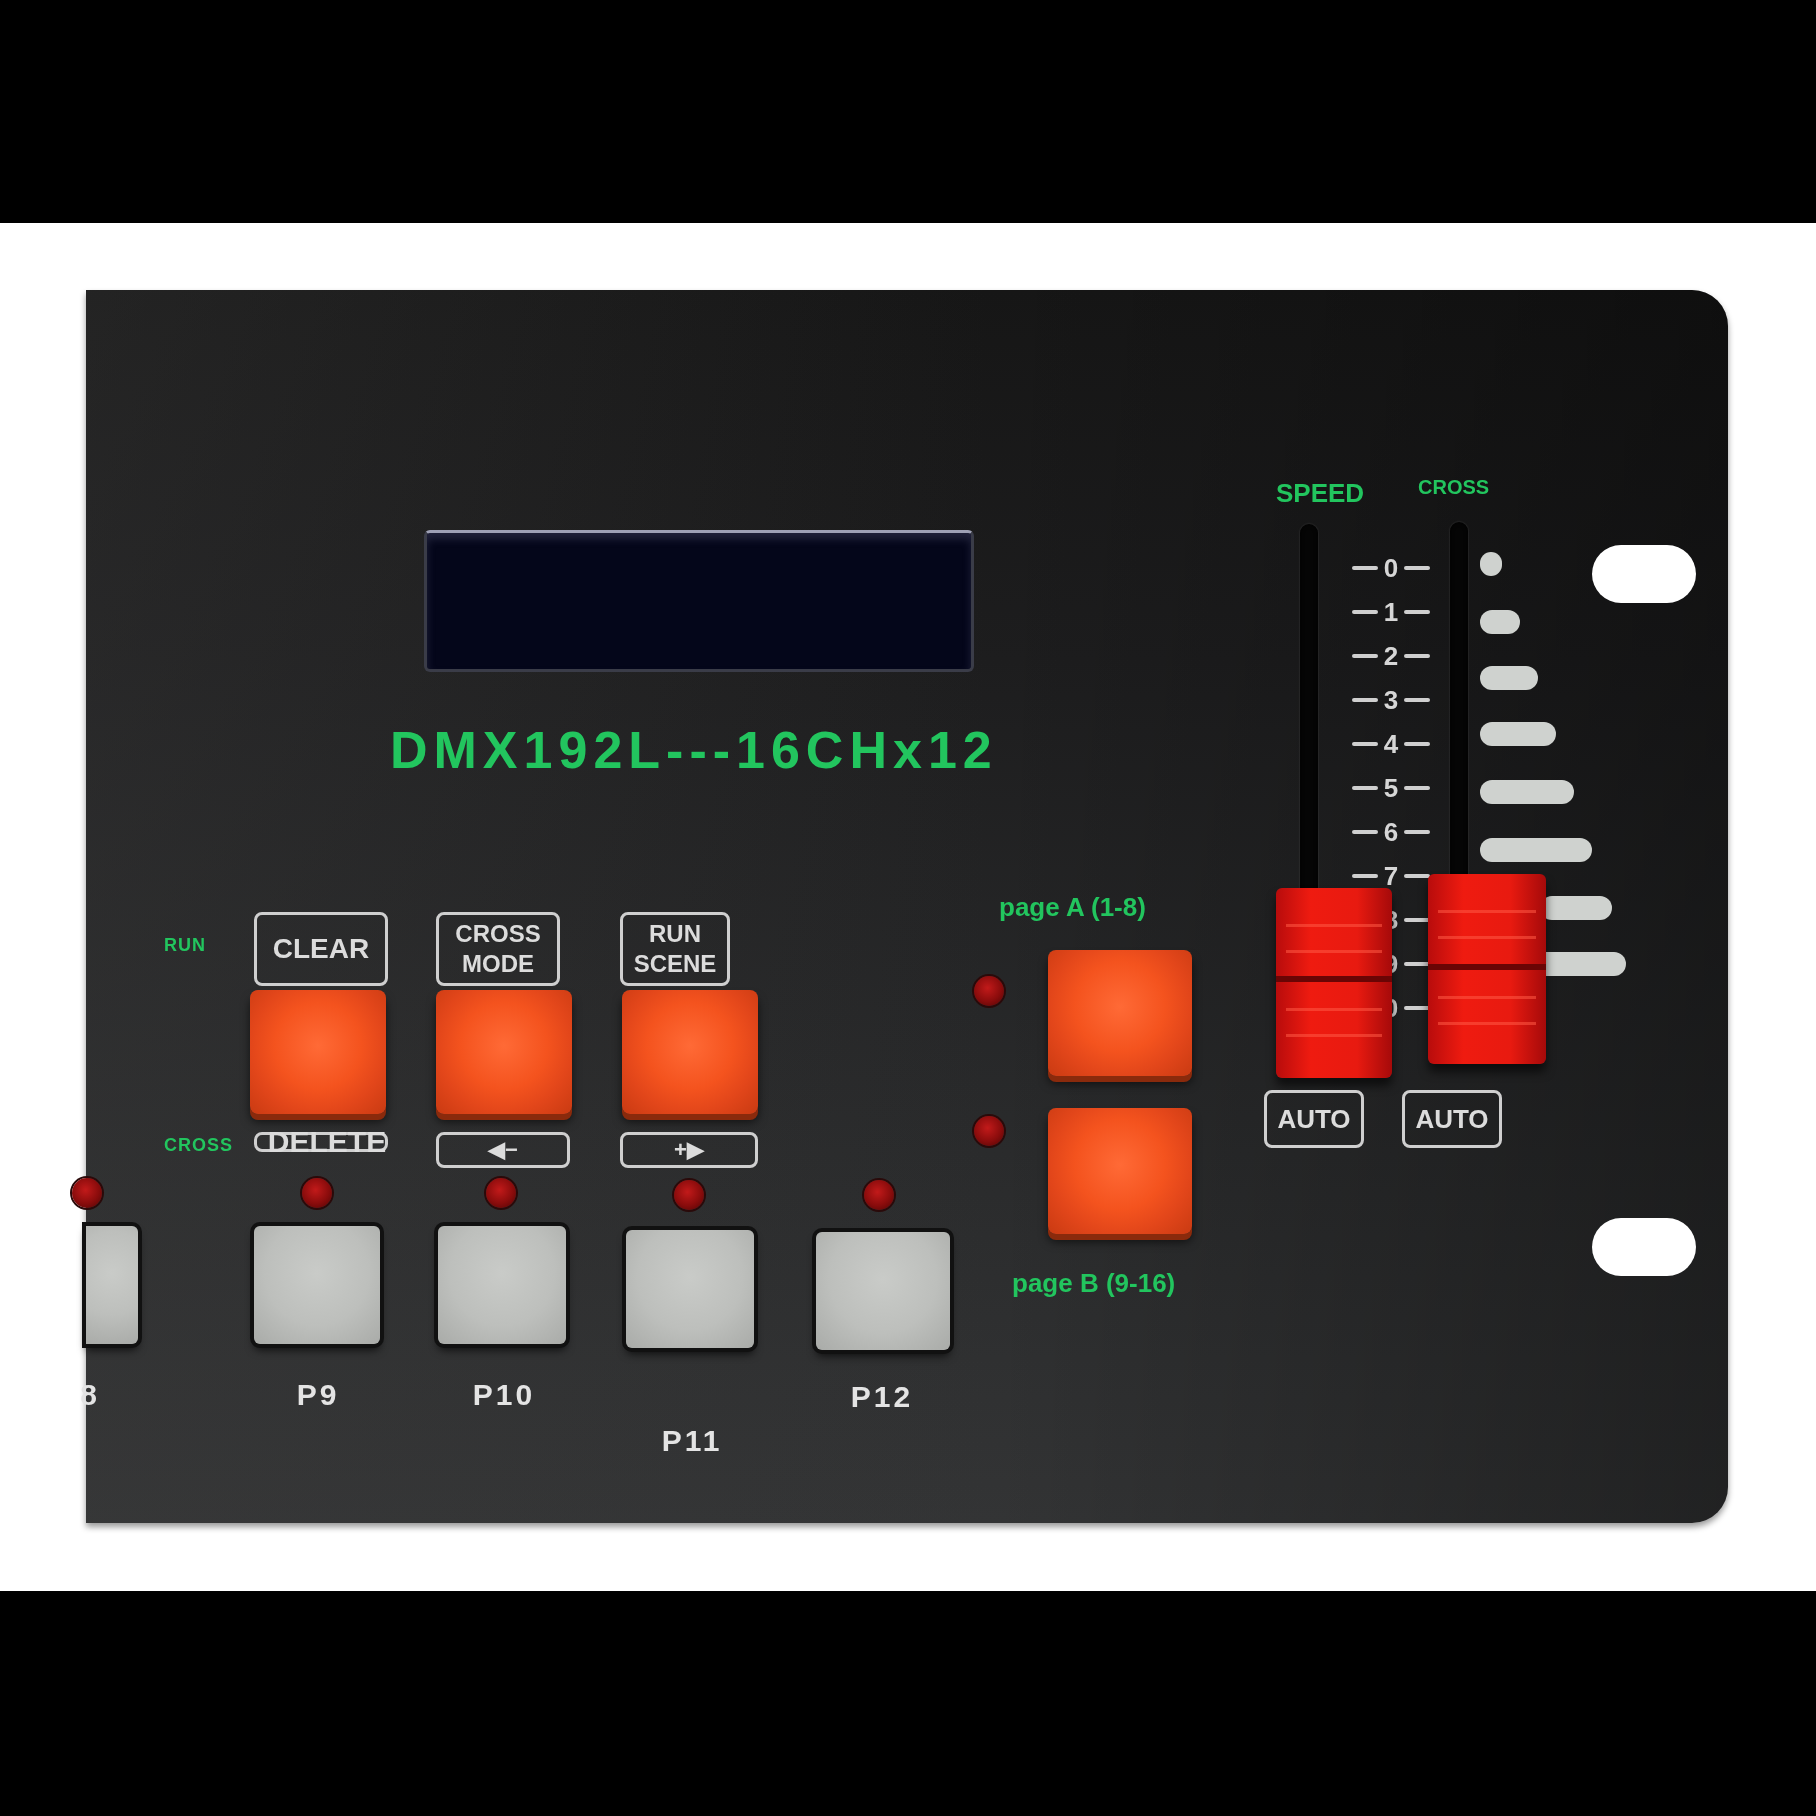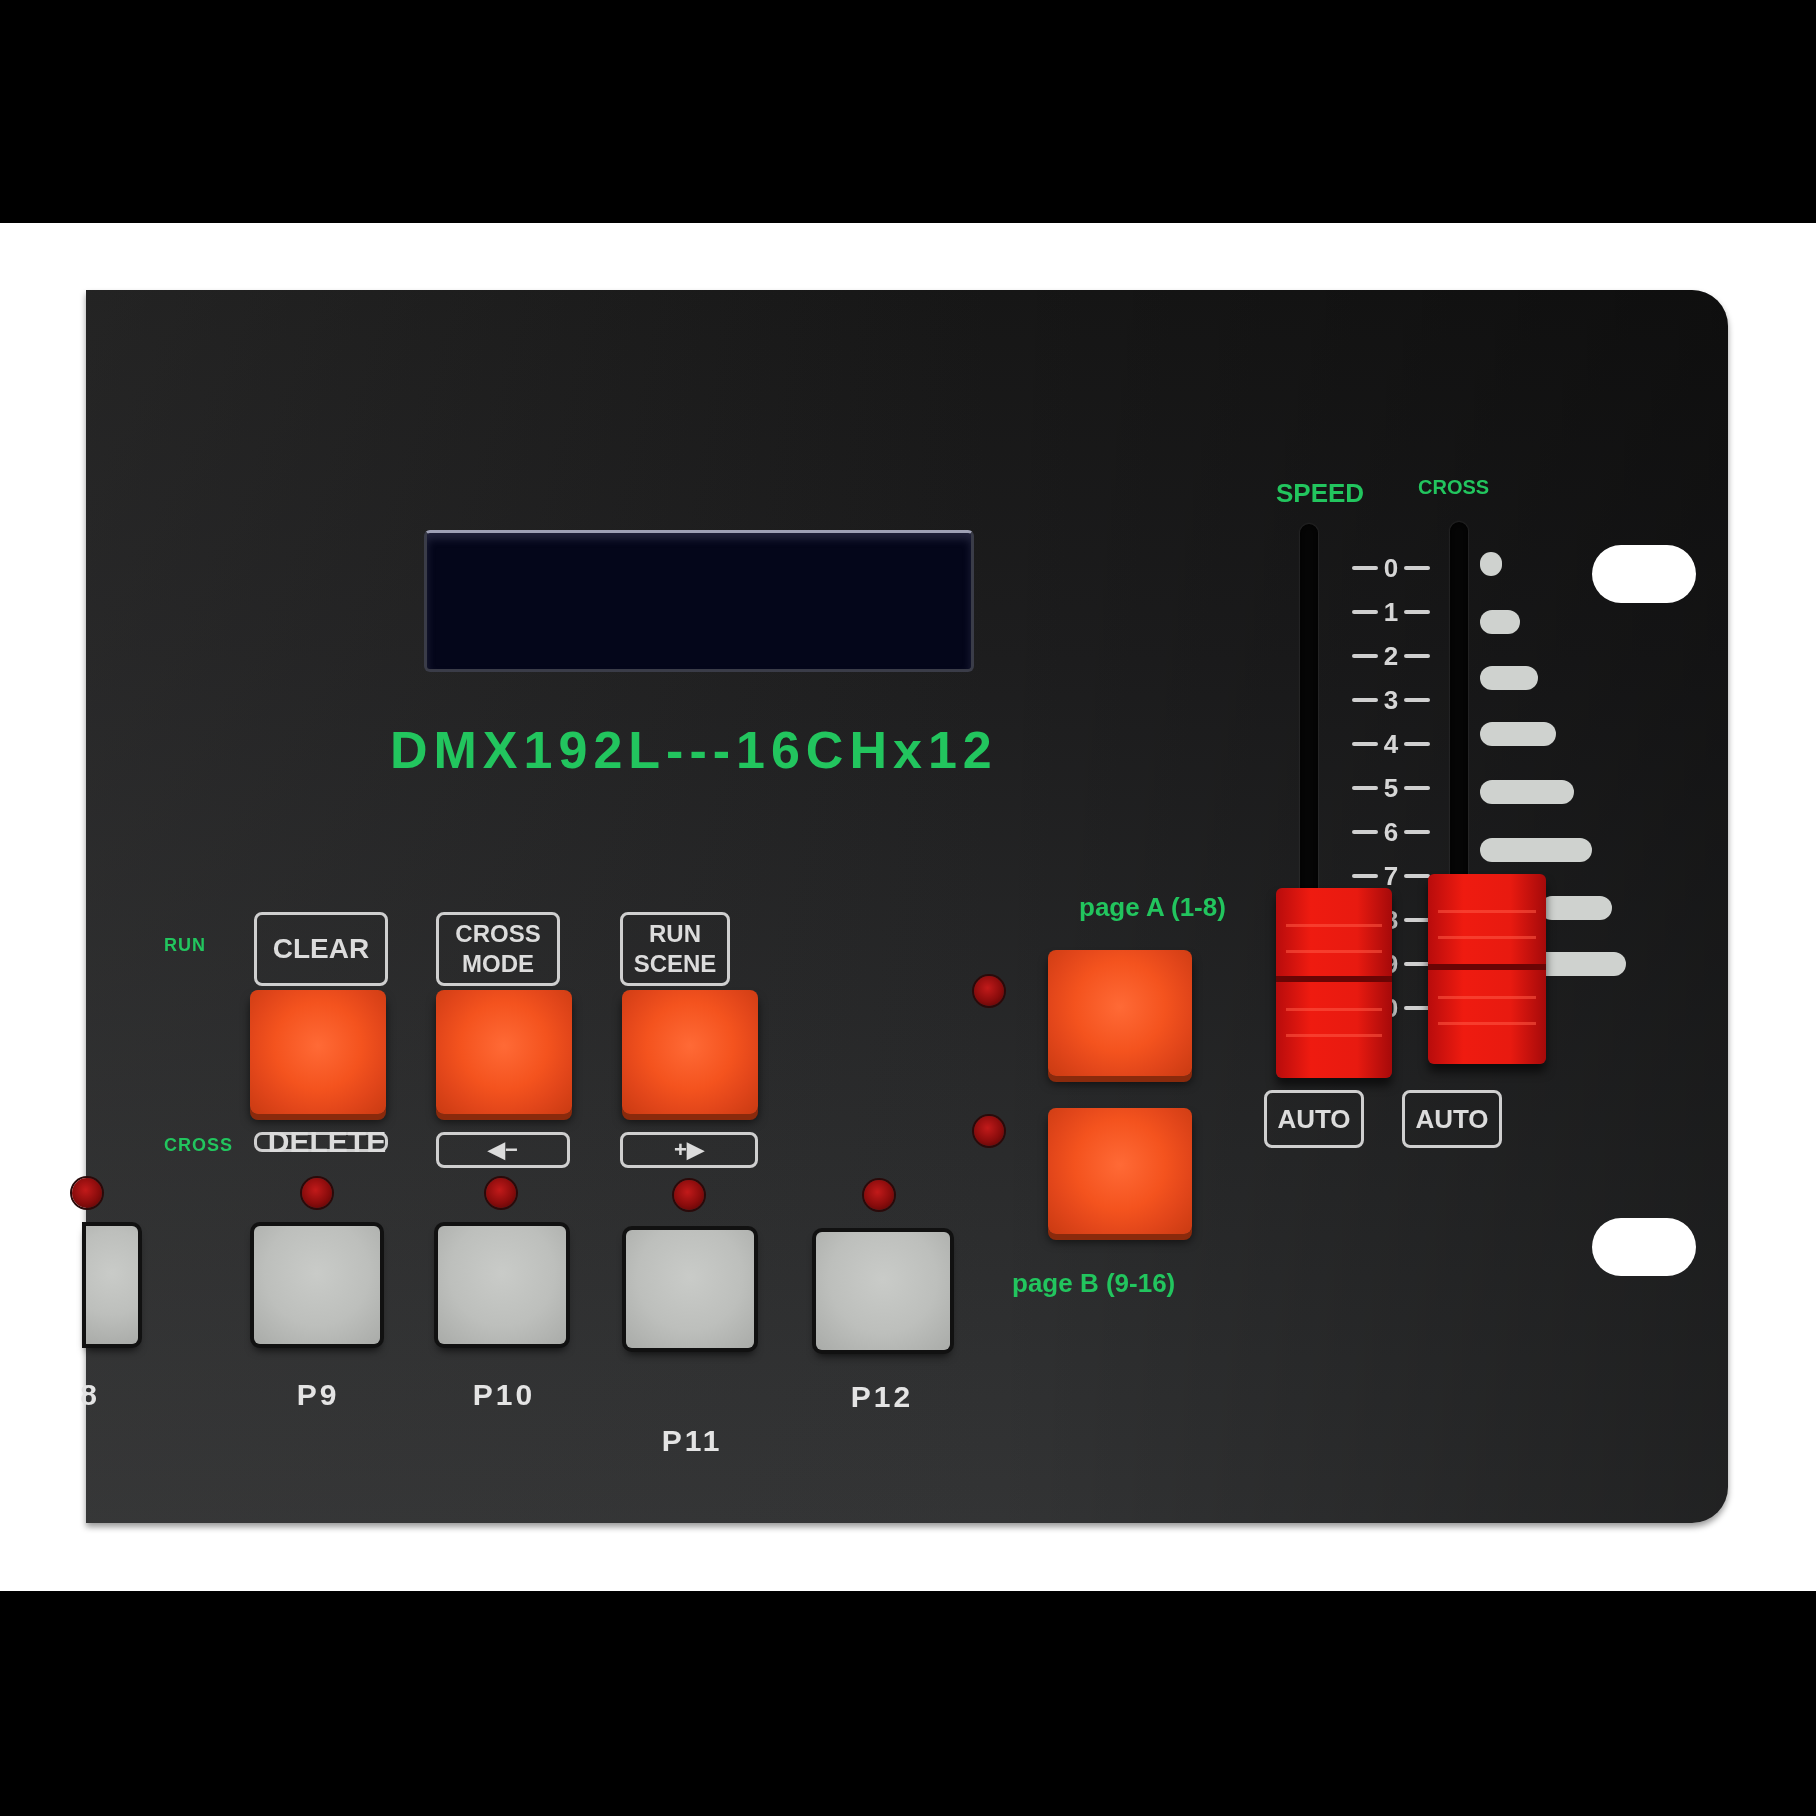--- a/index.html
+++ b/index.html
@@ -71,21 +71,21 @@
 <div class="abs grey-btn" style="left:438px;top:1226px;width:128px;height:118px;"></div>
 <div class="abs grey-btn" style="left:626px;top:1230px;width:128px;height:118px;"></div>
 <div class="abs grey-btn" style="left:816px;top:1232px;width:134px;height:118px;"></div>
 
 <div class="abs p-label" style="left:30px;top:1378px;width:70px;text-align:right;overflow:hidden;">8</div>
 <div class="abs p-label" style="left:248px;top:1378px;">P9</div>
 <div class="abs p-label" style="left:434px;top:1378px;">P10</div>
 <div class="abs p-label" style="left:622px;top:1393px;margin-top:31px;">P11</div>
 <div class="abs p-label" style="left:812px;top:1380px;">P12</div>
 
-<div class="abs silk" style="left:1079px;top:892px;font-size:26px;white-space:nowrap;">page A (1-8)</div>
+<div class="abs silk" style="left:999px;top:892px;font-size:26px;white-space:nowrap;">page A (1-8)</div>
 <div class="abs led" style="left:974px;top:976px;"></div>
 <div class="abs orange-btn" style="left:1048px;top:950px;width:144px;height:126px;"></div>
 <div class="abs led" style="left:974px;top:1116px;"></div>
 <div class="abs orange-btn" style="left:1048px;top:1108px;width:144px;height:126px;"></div>
 <div class="abs silk" style="left:1012px;top:1268px;font-size:26px;white-space:nowrap;">page B (9-16)</div>
 
 <div class="abs silk" style="left:1276px;top:478px;font-size:26px;">SPEED</div>
 <div class="abs silk" style="left:1418px;top:476px;font-size:20px;text-align:center;">CROSS</div>
 
 <div class="abs slot" style="left:1300px;top:524px;height:540px;"></div>

